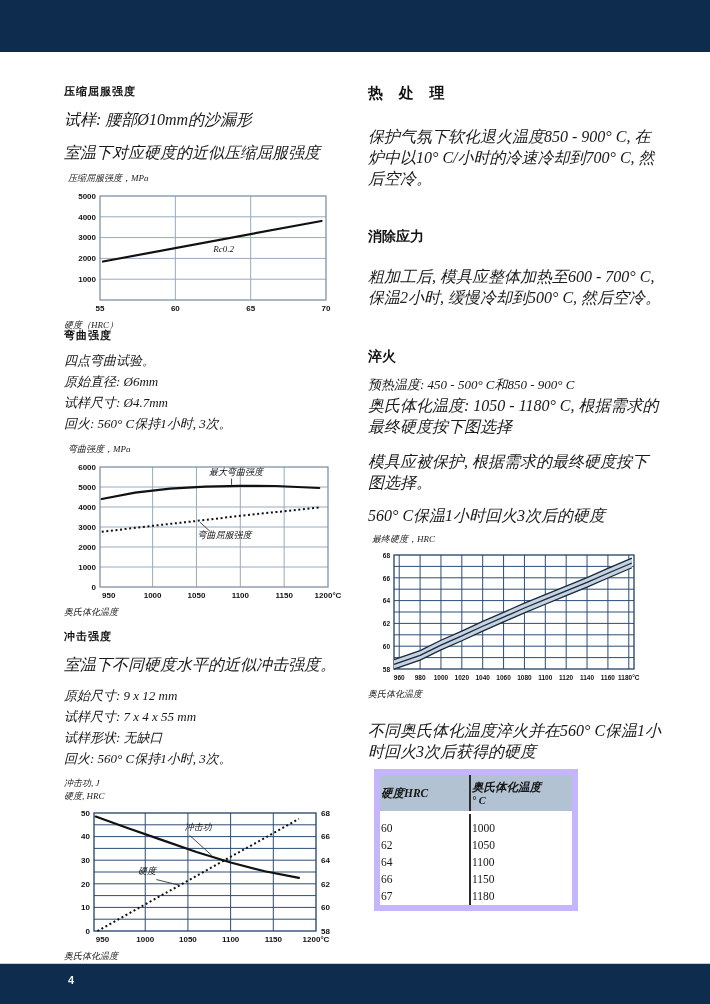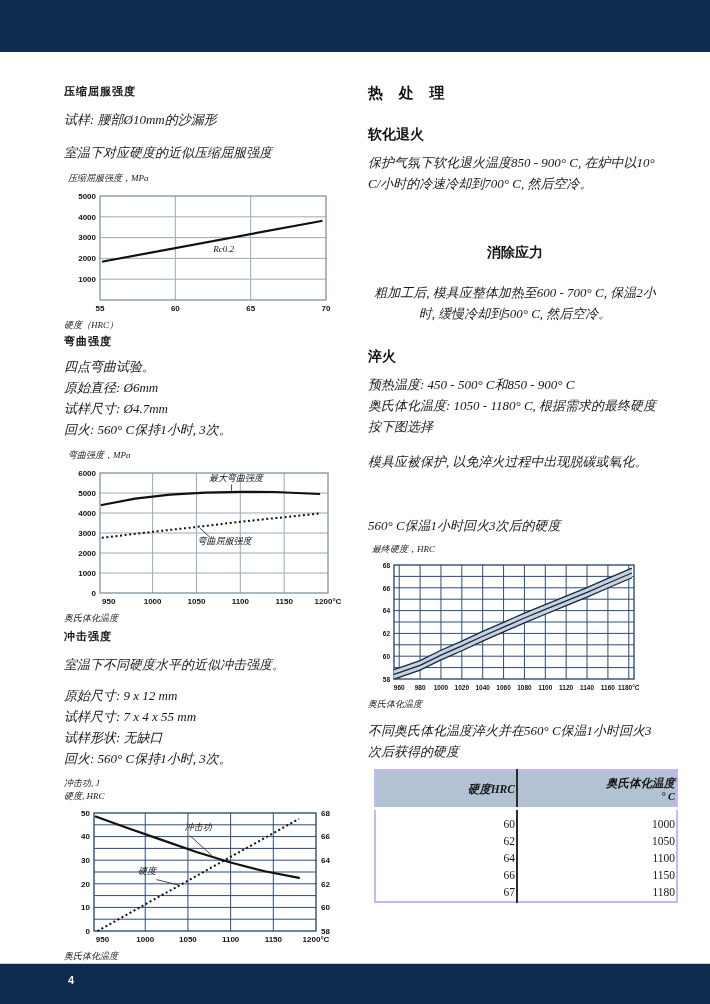--- a/index.html
+++ b/index.html
@@ -35,21 +35,21 @@
     font-size:11px;font-weight:bold;color:#111;letter-spacing:1px;
   }
   h1.main{
     margin:0;font-size:15px;font-weight:bold;letter-spacing:6px;color:#111;
   }
   h3.sub{
     margin:0 0 8px 0;font-family:"Liberation Sans",sans-serif;
     font-size:14px;font-weight:bold;color:#111;
   }
   .body{
-    margin:0;font-size:13px;font-style:italic;line-height:21px;color:#1a1a1a;
+    margin:0;font-size:16px;font-style:italic;line-height:21px;color:#1a1a1a;
   }
   .specline{font-size:13px;font-style:italic;line-height:21px;}
   .chart-title{
     font-size:9px;font-style:italic;color:#1a1a1a;margin:0 0 3px 4px;
   }
   .xlabel{
     font-size:9px;font-style:italic;color:#1a1a1a;text-align:left;margin-top:1px;
   }
   .axes-row{
     display:flex;justify-content:space-between;
@@ -65,23 +65,23 @@
   svg .s-solid{fill:none;stroke:#111;stroke-width:2.2;stroke-linecap:round;}
   svg .s-dotted{fill:none;stroke:#111;stroke-width:2;stroke-dasharray:2 2.6;}
   svg .band{fill:var(--band-fill,#c7d2de);stroke:none;}
   svg .band-line{fill:none;stroke:#15283f;stroke-width:1.3;}
   svg .tick{fill:#111;font-family:"Liberation Sans",sans-serif;font-size:8px;font-weight:bold;}
   svg.small-ticks .tick{font-size:6.5px;}
   svg .anno{fill:#111;font-size:9px;font-style:italic;font-family:"Liberation Serif",serif;}
   svg .leader{stroke:#333;stroke-width:0.9;}
 
   table.hardness{
-    border-collapse:collapse;width:304px;
-    border:2px solid #c4b5fd;
-    font-size:11.5px;text-align:right;
+    border-collapse:collapse;width:204px;
+    border:6px solid #c4b5fd;
+    font-size:11.5px;text-align:left;
   }
   table.hardness th{
     background:var(--th-bg,#b2c2d2);
     font-style:italic;font-weight:bold;font-size:11.5px;
     height:34px;vertical-align:middle;
     border-bottom:3px solid #ffffff;
   }
   table.hardness th:first-child, table.hardness td:first-child{
     border-right:2px solid #2b2b2b;width:47%;
   }
@@ -117,21 +117,21 @@
         <text x="262" y="123" class="tick" text-anchor="middle">70</text>
         <text x="32" y="94" class="tick" text-anchor="end">1000</text>
         <text x="32" y="73.2" class="tick" text-anchor="end">2000</text>
         <text x="32" y="52.4" class="tick" text-anchor="end">3000</text>
         <text x="32" y="31.6" class="tick" text-anchor="end">4000</text>
         <text x="32" y="10.8" class="tick" text-anchor="end">5000</text>
       </svg>
     <div class="xlabel">硬度（HRC）</div>
   </section>
 
-  <section class="blk" style="top:250px;">
+  <section class="blk" style="top:244px;">
     <h2 class="sec" style="margin-bottom:7px;">弯曲强度</h2>
     <div class="specline">四点弯曲试验。</div>
     <div class="specline">原始直径: Ø6mm</div>
     <div class="specline">试样尺寸: Ø4.7mm</div>
     <div class="specline">回火: 560° C保持1小时, 3次。</div>
     <div class="chart-title" style="margin-top:9px;">弯曲强度，MPa</div>
     <svg width="278" height="146" class="grid-light">
         <line x1="88.61538461538461" y1="8" x2="88.61538461538461" y2="128" class="grid"></line>
         <line x1="132.46153846153845" y1="8" x2="132.46153846153845" y2="128" class="grid"></line>
         <line x1="176.30769230769232" y1="8" x2="176.30769230769232" y2="128" class="grid"></line>
@@ -218,37 +218,36 @@
       </svg>
     <div class="xlabel">奥氏体化温度</div>
   </section>
 </div>
 
 <div class="col col-right">
 
   <h1 class="main blk" style="top:0;">热 处 理</h1>
 
   <section class="blk" style="top:42px;">
-    <h3 class="sub">软化退火</h3>
     <p class="body">保护气氛下软化退火温度850 - 900° C, 在炉中以10° C/小时的冷速冷却到700° C, 然后空冷。</p>
   </section>
 
-  <section class="blk" style="top:160px;text-align:center;">
+  <section class="blk" style="top:144px;">
     <h3 class="sub" style="margin-bottom:20px;">消除应力</h3>
     <p class="body">粗加工后, 模具应整体加热至600 - 700° C, 保温2小时, 缓慢冷却到500° C, 然后空冷。</p>
   </section>
 
   <section class="blk" style="top:264px;">
     <h3 class="sub">淬火</h3>
     <div class="specline">预热温度: 450 - 500° C和850 - 900° C</div>
     <p class="body">奥氏体化温度: 1050 - 1180° C, 根据需求的最终硬度按下图选择</p>
-    <p class="body" style="margin-top:14px;">模具应被保护, 以免淬火过程中出现脱碳或氧化。</p>
-  </section>
-
-  <section class="blk" style="top:431px;">
+    <p class="body" style="margin-top:14px;">模具应被保护, 根据需求的最终硬度按下图选择。</p>
+  </section>
+
+  <section class="blk" style="top:421px;">
     <p class="body" style="margin-bottom:7px;">560° C保温1小时回火3次后的硬度</p>
     <div class="chart-title">最终硬度，HRC</div>
     <svg width="288" height="138" class="grid-dark small-ticks">
         <line x1="31.217391304347828" y1="6" x2="31.217391304347828" y2="120" class="grid"></line>
         <line x1="52.086956521739125" y1="6" x2="52.086956521739125" y2="120" class="grid"></line>
         <line x1="72.95652173913044" y1="6" x2="72.95652173913044" y2="120" class="grid"></line>
         <line x1="93.82608695652173" y1="6" x2="93.82608695652173" y2="120" class="grid"></line>
         <line x1="114.69565217391303" y1="6" x2="114.69565217391303" y2="120" class="grid"></line>
         <line x1="135.56521739130434" y1="6" x2="135.56521739130434" y2="120" class="grid"></line>
         <line x1="156.43478260869566" y1="6" x2="156.43478260869566" y2="120" class="grid"></line>

